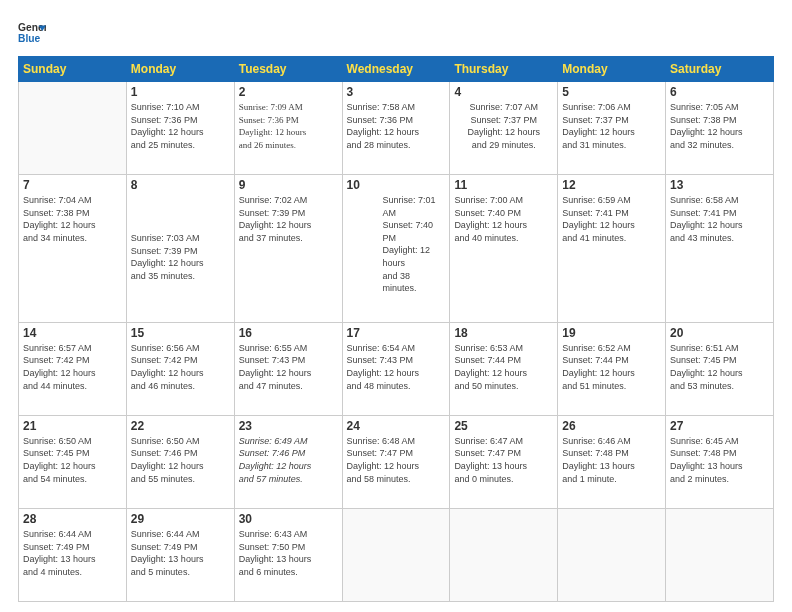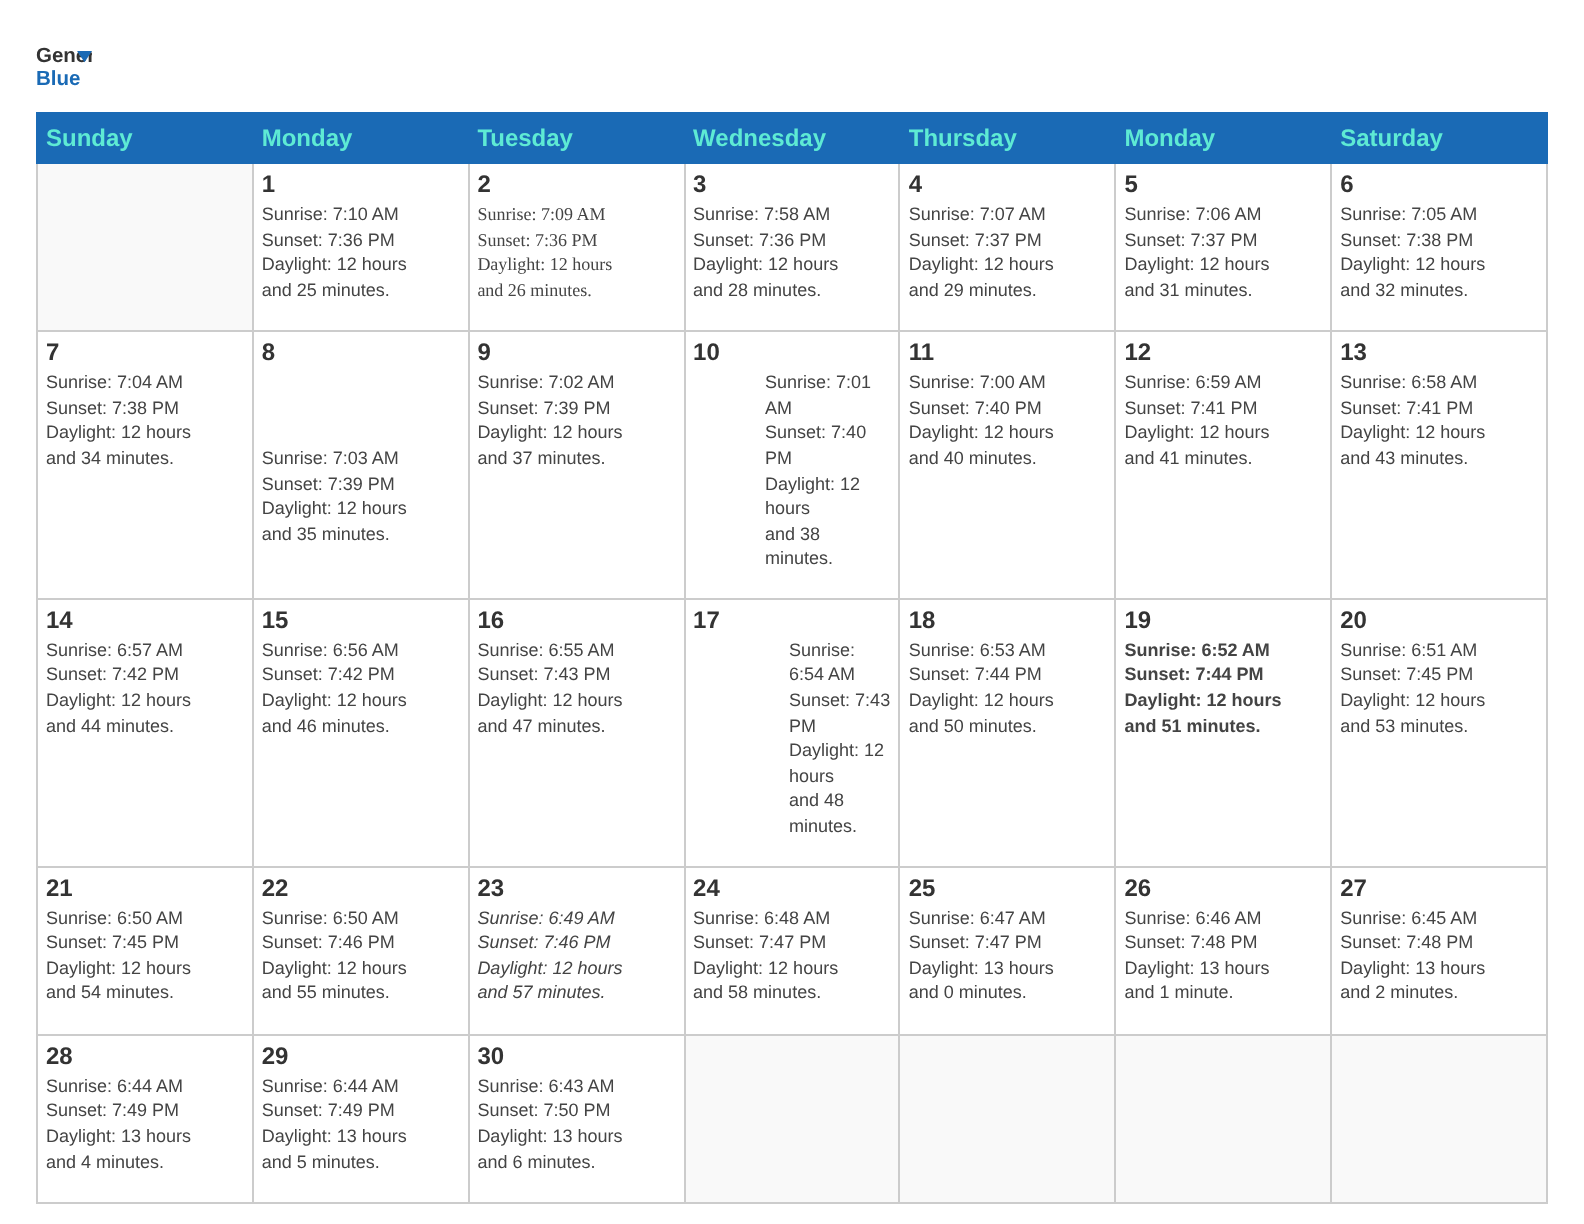--- a/index.html
+++ b/index.html
@@ -46,21 +46,21 @@
     }
     .calendar {
       flex: 1;
       border: 1px solid #ccc;
       border-collapse: collapse;
       width: 100%;
       table-layout: fixed;
     }
     .calendar th {
       background: #1a6ab5;
-      color: #5eead4;
+      color: #fde047;
       font-size: 12px;
       font-weight: bold;
       padding: 5px 4px;
       text-align: left;
       border: 1px solid #1a6ab5;
     }
     .calendar td {
       vertical-align: top;
       border: 1px solid #ccc;
       padding: 3px 4px;
@@ -132,21 +132,21 @@
           </td>
           <td>
             <span class="day-num">3</span>
             <div class="day-info" style="white-space: pre-line;">Sunrise: 7:58 AM
 Sunset: 7:36 PM
 Daylight: 12 hours
 and 28 minutes.</div>
           </td>
           <td>
             <span class="day-num">4</span>
-            <div class="day-info" style="white-space: pre-line;">Sunrise: 7:07 AM
+            <div class="day-info" style="white-space: pre-line; text-align: center;">Sunrise: 7:07 AM
 Sunset: 7:37 PM
 Daylight: 12 hours
 and 29 minutes.</div>
           </td>
           <td>
             <span class="day-num">5</span>
             <div class="day-info" style="white-space: pre-line;">Sunrise: 7:06 AM
 Sunset: 7:37 PM
 Daylight: 12 hours
 and 31 minutes.</div>
@@ -227,35 +227,35 @@
           </td>
           <td>
             <span class="day-num">16</span>
             <div class="day-info" style="white-space: pre-line;">Sunrise: 6:55 AM
 Sunset: 7:43 PM
 Daylight: 12 hours
 and 47 minutes.</div>
           </td>
           <td>
             <span class="day-num">17</span>
-            <div class="day-info" style="white-space: pre-line; margin-left: 48px;">Sunrise: 6:54 AM
+            <div class="day-info" style="white-space: pre-line;">Sunrise: 6:54 AM
 Sunset: 7:43 PM
 Daylight: 12 hours
 and 48 minutes.</div>
           </td>
           <td>
             <span class="day-num">18</span>
             <div class="day-info" style="white-space: pre-line;">Sunrise: 6:53 AM
 Sunset: 7:44 PM
 Daylight: 12 hours
 and 50 minutes.</div>
           </td>
           <td>
             <span class="day-num">19</span>
-            <div class="day-info" style="white-space: pre-line; font-weight: bold;">Sunrise: 6:52 AM
+            <div class="day-info" style="white-space: pre-line;">Sunrise: 6:52 AM
 Sunset: 7:44 PM
 Daylight: 12 hours
 and 51 minutes.</div>
           </td>
           <td>
             <span class="day-num">20</span>
             <div class="day-info" style="white-space: pre-line;">Sunrise: 6:51 AM
 Sunset: 7:45 PM
 Daylight: 12 hours
 and 53 minutes.</div>

